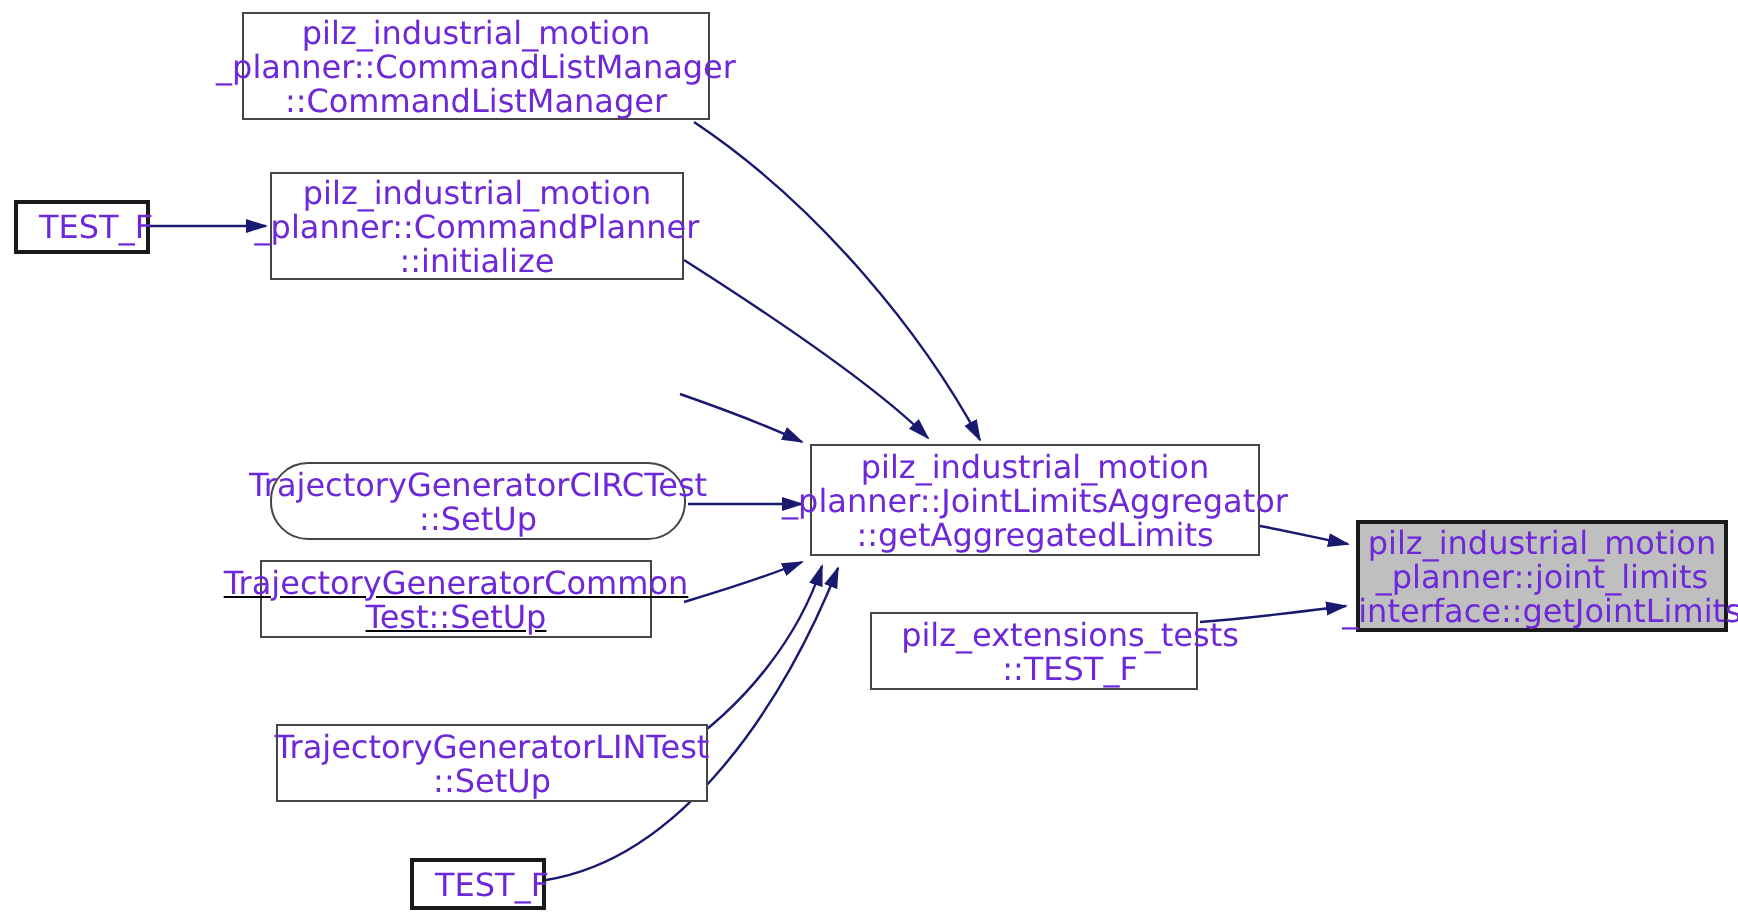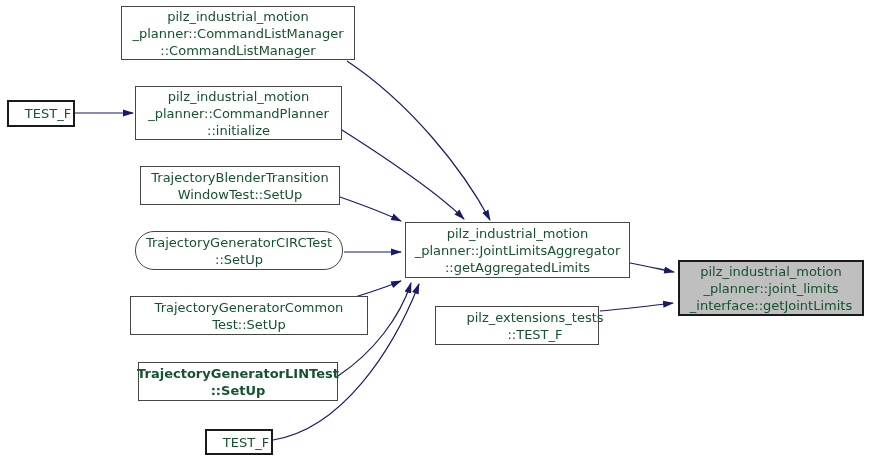--- a/index.html
+++ b/index.html
@@ -34,23 +34,23 @@
     border: 1px solid #454545;
     display: flex;
     align-items: center;
     justify-content: center;
     cursor: pointer;
   }
   .node .label {
     display: block;
     white-space: pre-line;
     text-align: center;
-    font-size: 13px;
+    font-size: 16px;
     line-height: 17px;
-    color: #14532d;
+    color: #6d28d9;
   }
   .node.thick {
     border-width: 2px;
     border-color: #1a1a1a;
     padding-left: 14px;
   }
   .node.current {
     background: #bfbfbf;
     border-width: 2px;
     border-color: #1a1a1a;
@@ -89,36 +89,32 @@
   <div class="node thick" style="left:7px; top:100px; width:68px; height:27px;">
     <span class="label">TEST_F</span>
   </div>
 
   <div class="node" style="left:135px; top:86px; width:207px; height:54px;">
     <span class="label">pilz_industrial_motion
 _planner::CommandPlanner
 ::initialize</span>
   </div>
 
-  <div class="node" style="left:140px; top:166px; width:200px; height:39px;">
-    <span class="label">TrajectoryBlenderTransition
-WindowTest::SetUp</span>
-  </div>
 
   <div class="node" style="left:135px; top:231px; width:208px; height:39px;border-radius:19px;">
     <span class="label">TrajectoryGeneratorCIRCTest
 ::SetUp</span>
   </div>
 
-  <div class="node" style="left:130px; top:296px; width:238px; height:39px;">
+  <div class="node" style="left:130px; top:280px; width:196px; height:39px;text-decoration:underline;">
     <span class="label">TrajectoryGeneratorCommon
 Test::SetUp</span>
   </div>
 
-  <div class="node" style="left:138px; top:362px; width:200px; height:39px;font-weight:bold;">
+  <div class="node" style="left:138px; top:362px; width:216px; height:39px;">
     <span class="label">TrajectoryGeneratorLINTest
 ::SetUp</span>
   </div>
 
   <div class="node thick" style="left:205px; top:429px; width:68px; height:26px;">
     <span class="label">TEST_F</span>
   </div>
 
   <div class="node" style="left:405px; top:222px; width:225px; height:56px;">
     <span class="label">pilz_industrial_motion

